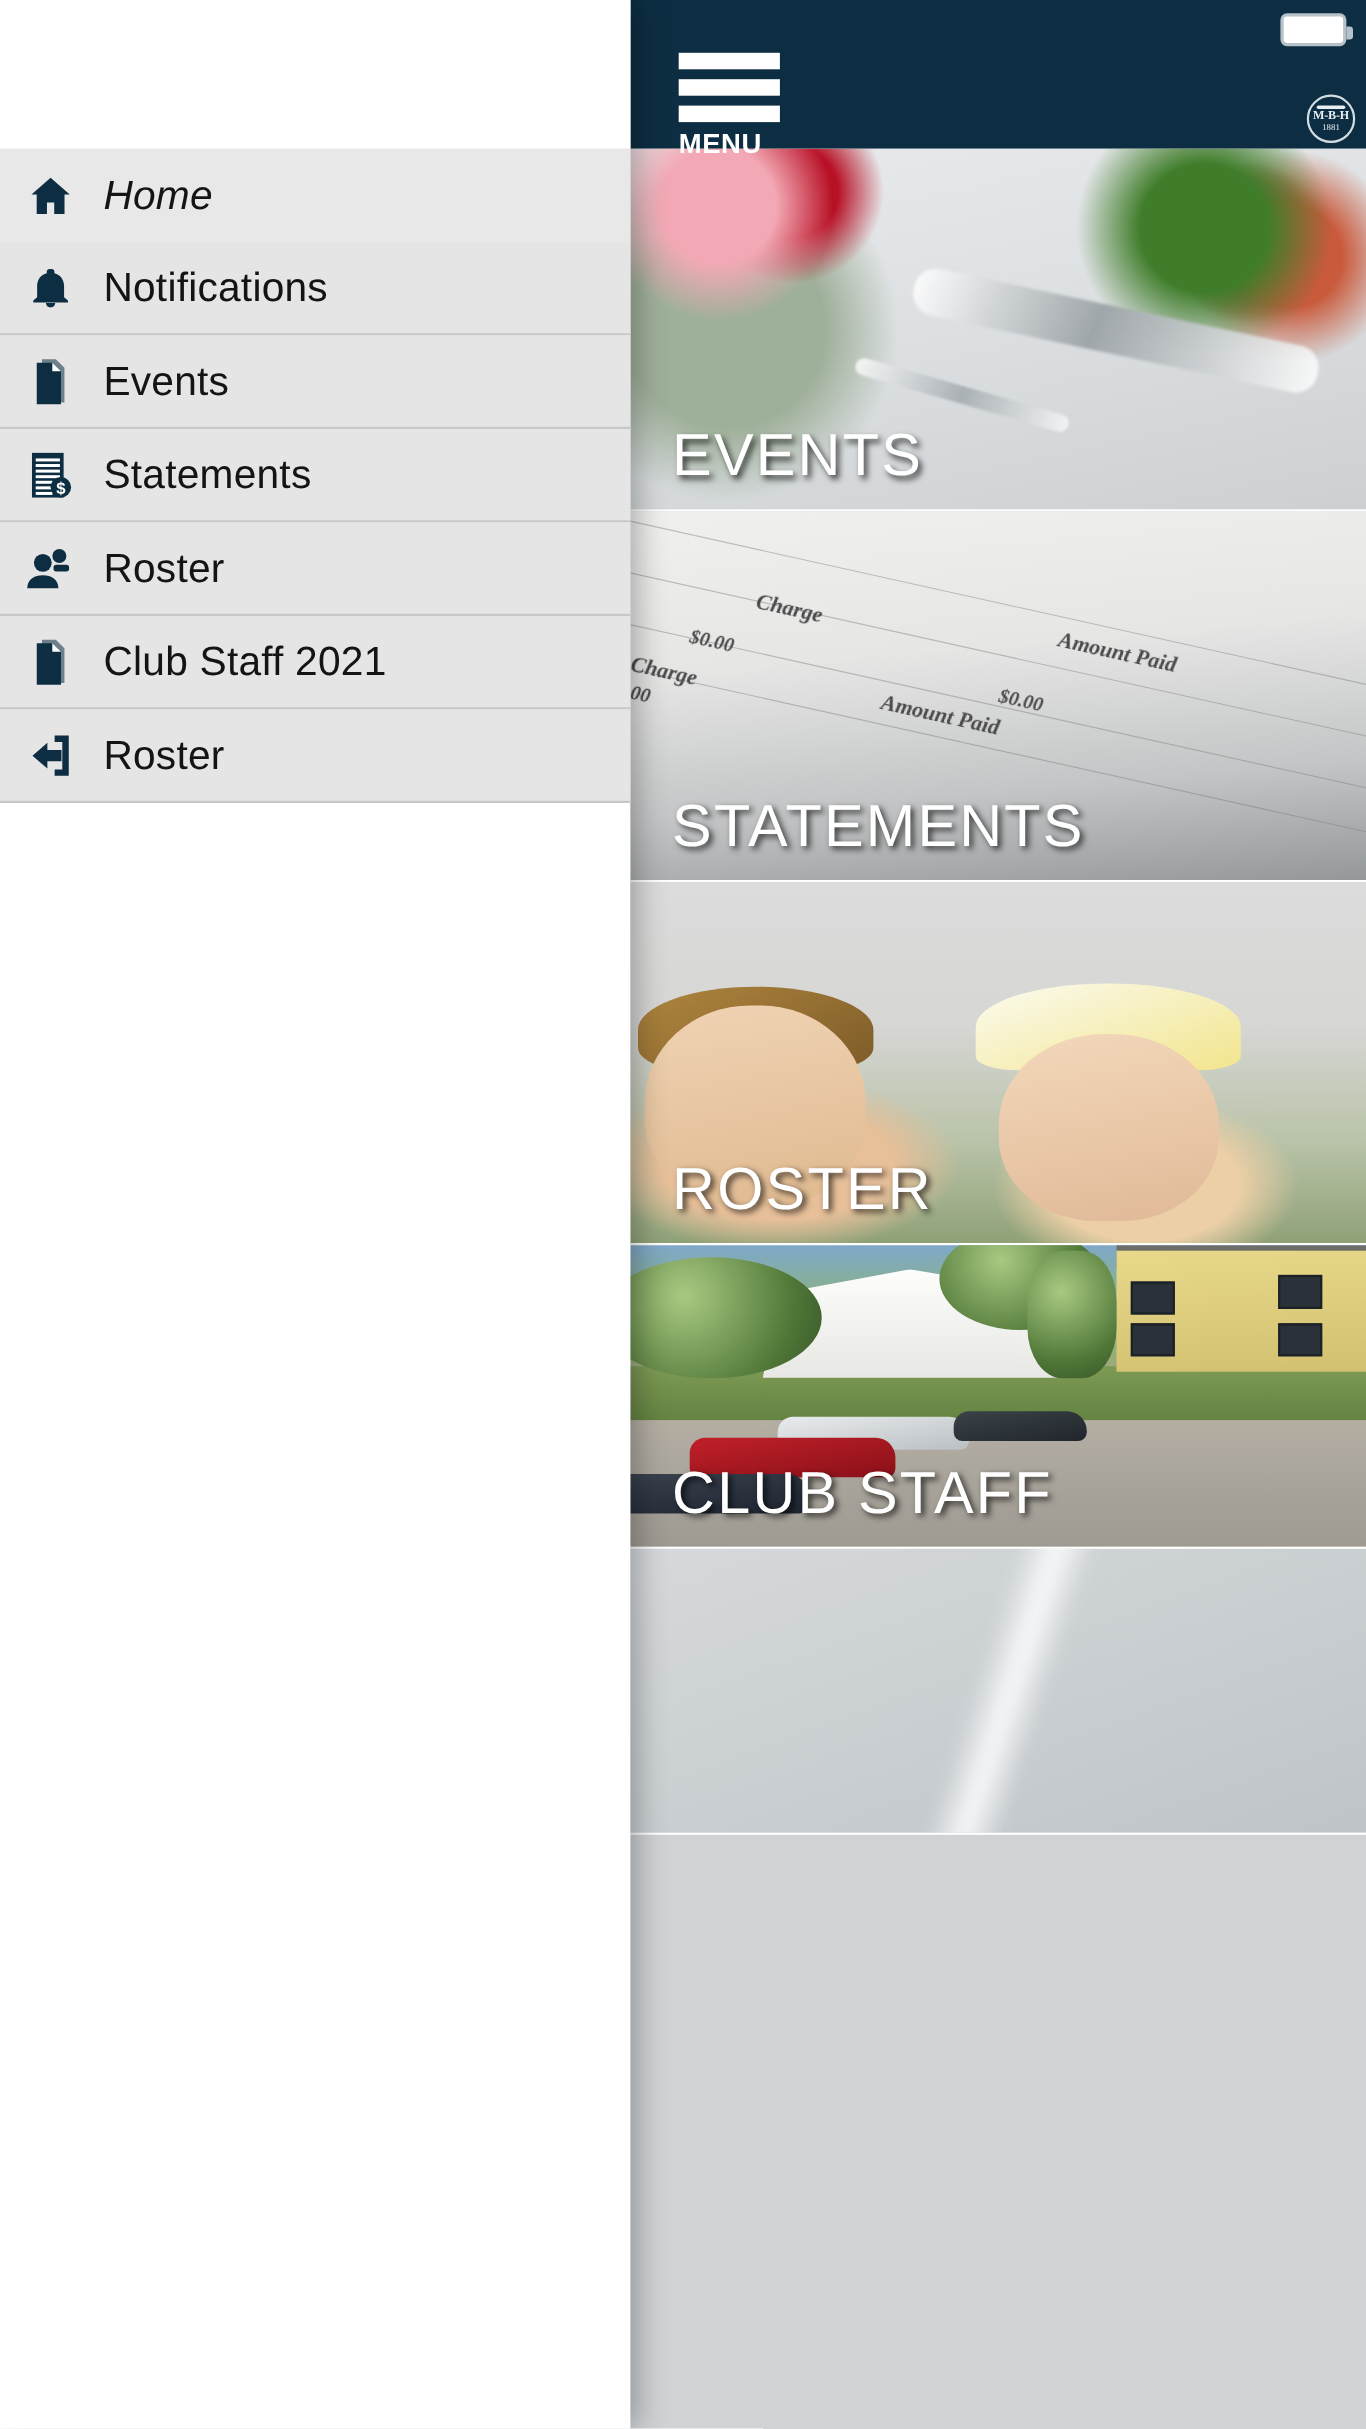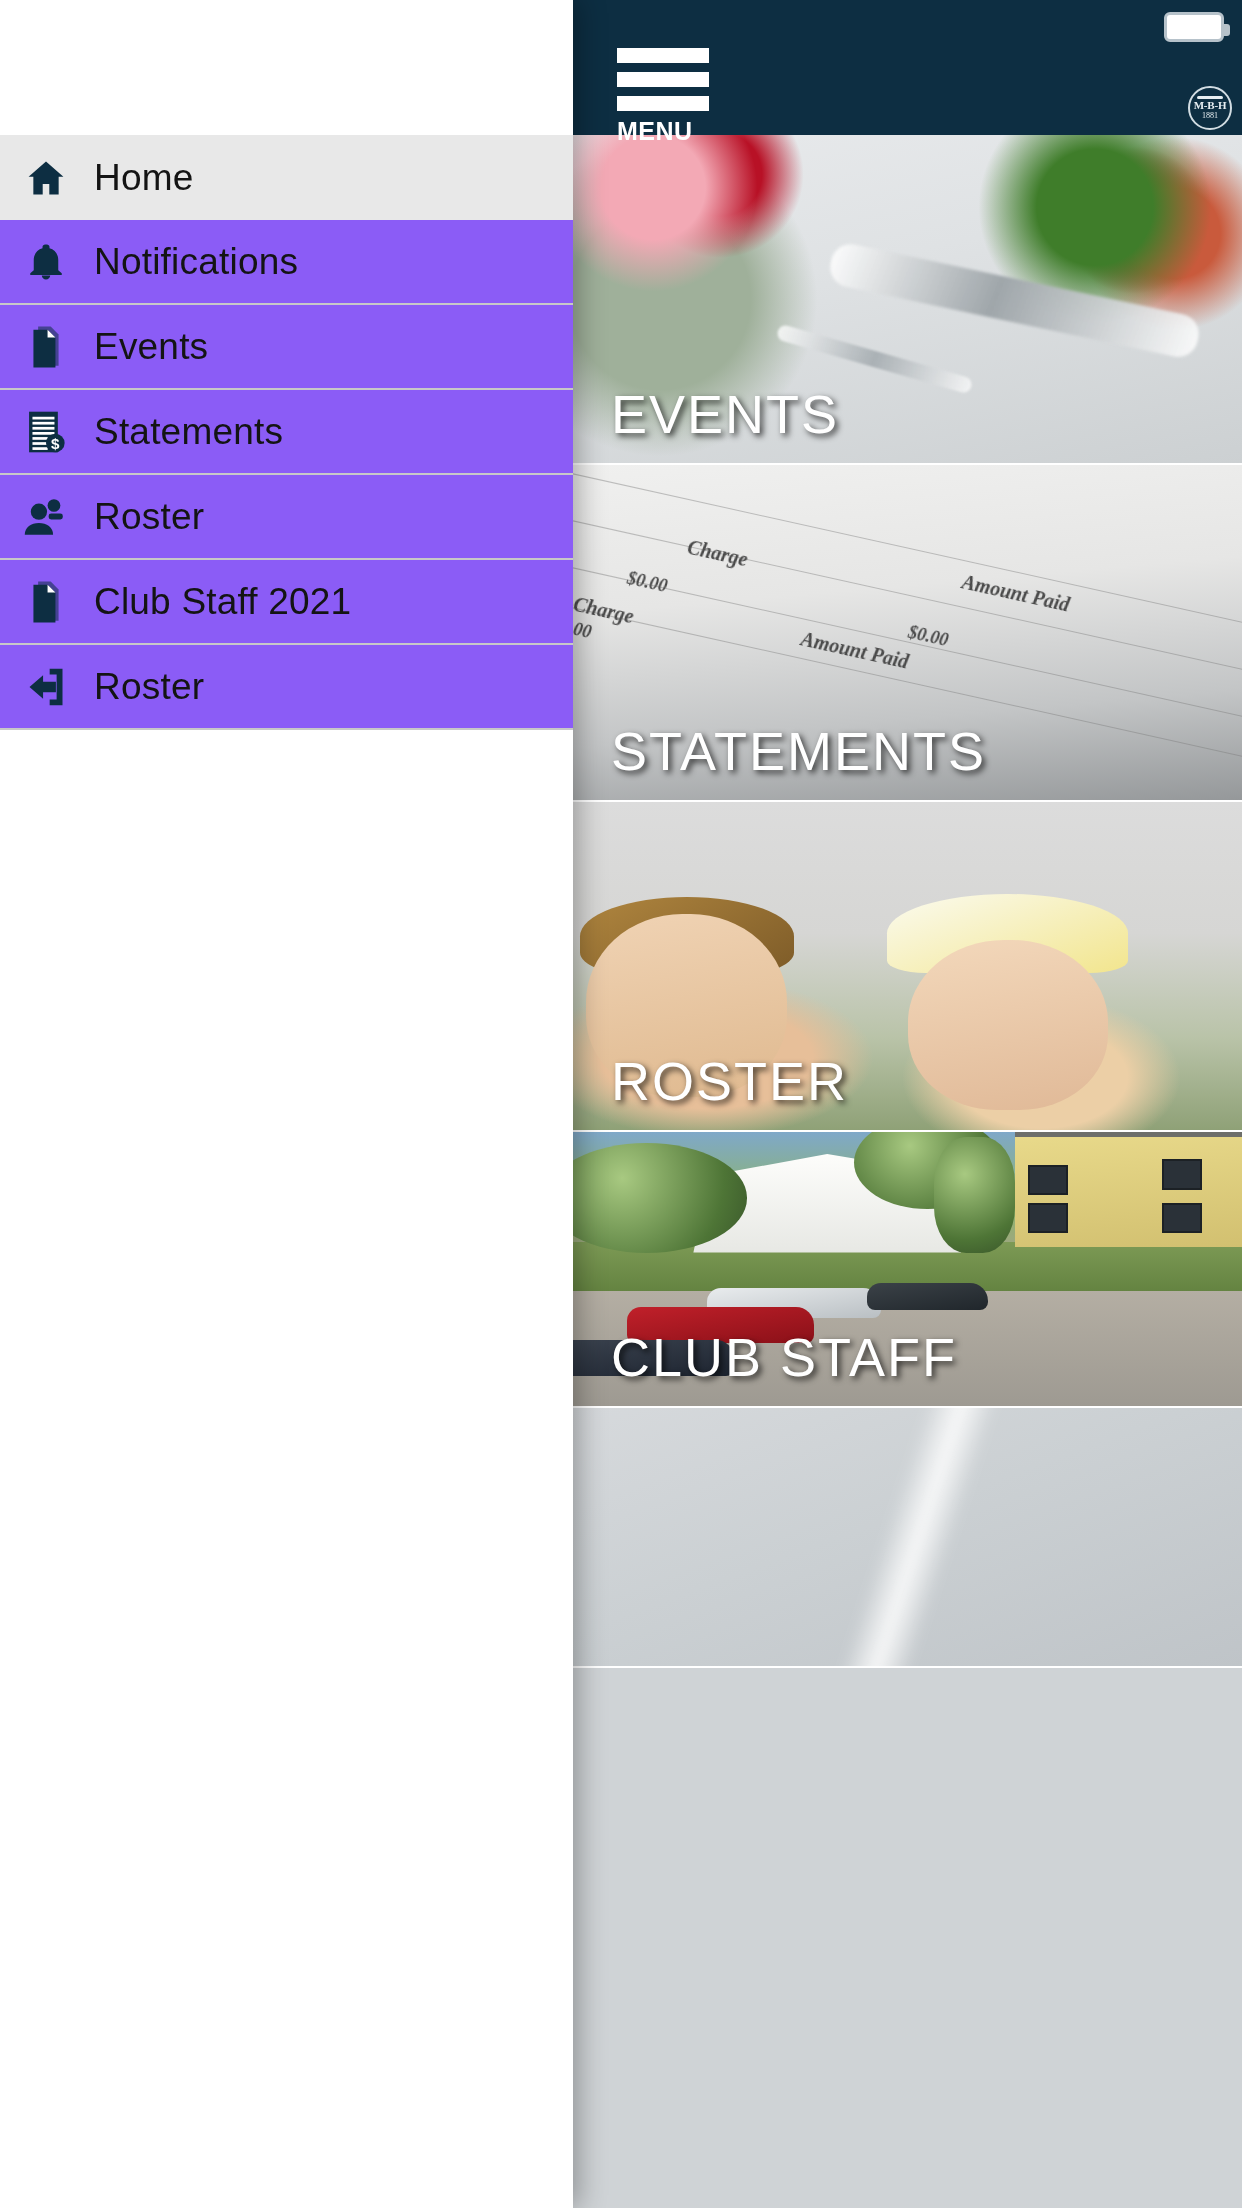--- a/index.html
+++ b/index.html
@@ -331,27 +331,28 @@
     height: 135px;
     background: #ffffff;
   }
 
   .nav-item {
     position: relative;
     display: flex;
     align-items: center;
     height: 85px;
     padding-left: 16px;
-    background: #8b5cf6;
+    background: #e5e5e5;
     border-bottom: 2px solid #c8c8c8;
     cursor: pointer;
   }
   .nav-item.active {
     background: #e8e8e8;
     border-bottom: none;
+    font-style: italic;
   }
   .nav-item.first {
     border-top: none;
   }
 
   .nav-icon {
     width: 60px;
     height: 52px;
     flex: 0 0 60px;
     display: flex;

